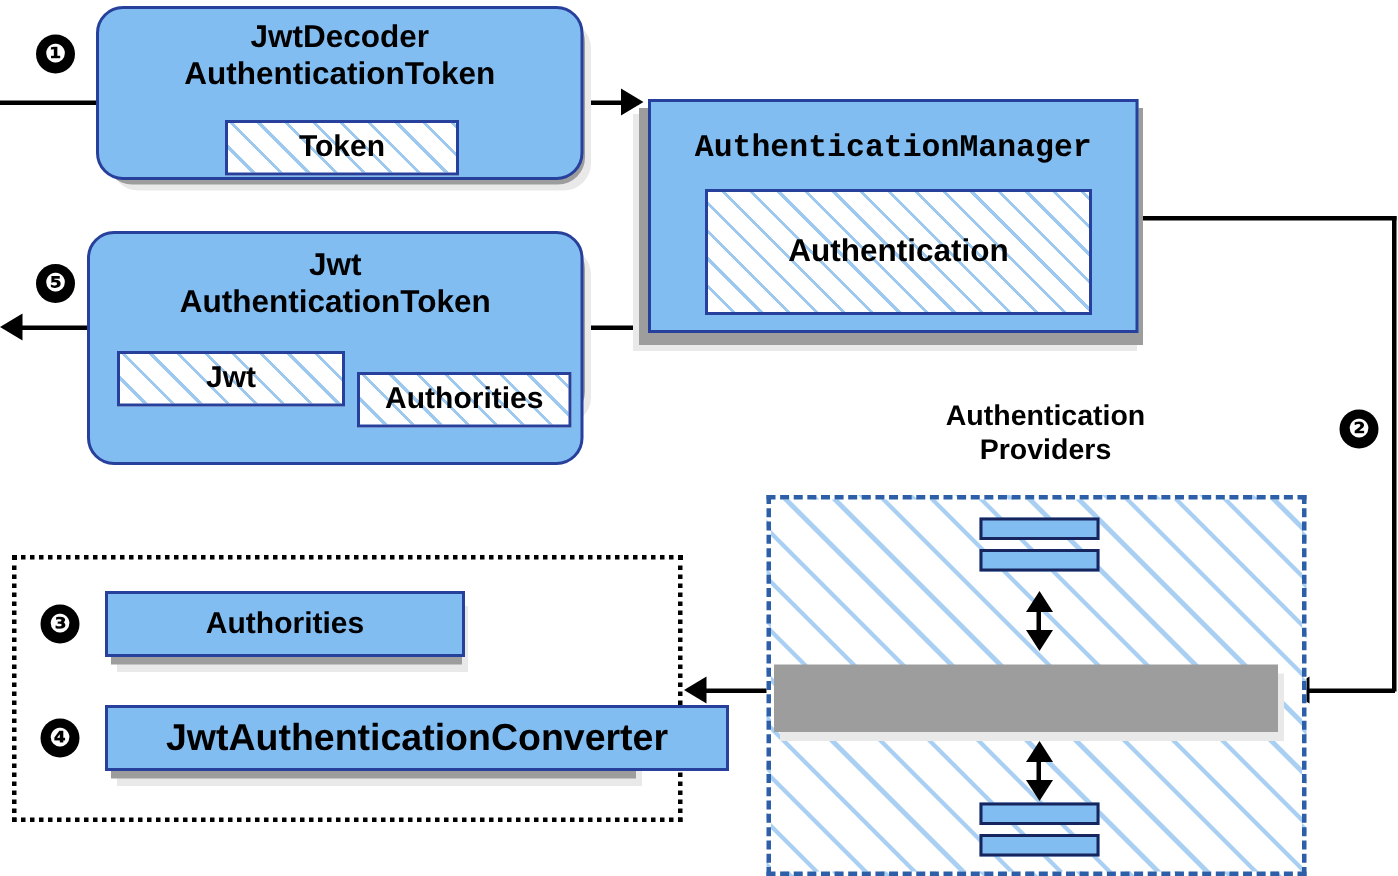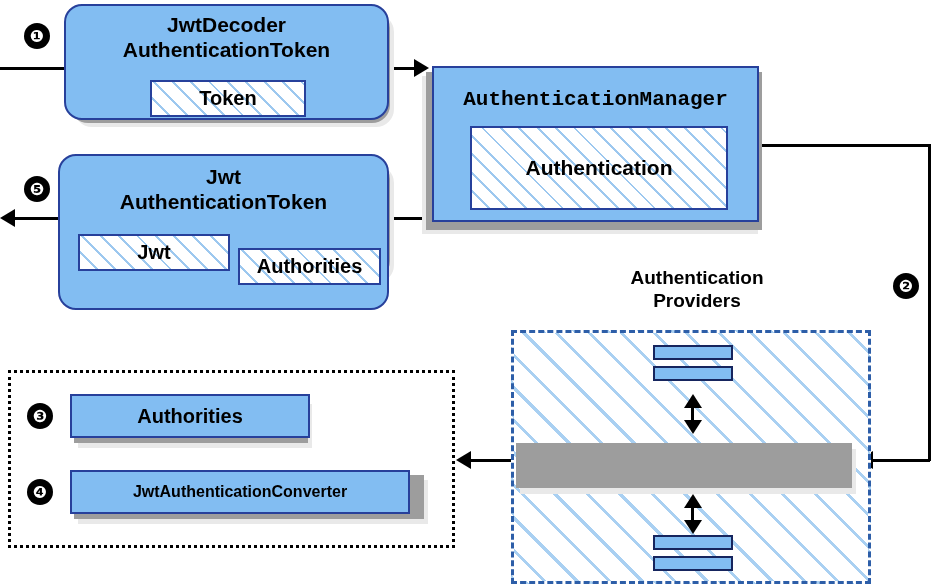--- a/index.html
+++ b/index.html
@@ -161,21 +161,21 @@
   <div class="abs dotted-region" style="left:8px; top:370px; width:447px; height:178px;"></div>
 
   <div class="abs shadow-light" style="left:78px; top:404px; width:234px; height:44px;"></div>
   <div class="abs shadow-dark" style="left:74px; top:399px; width:234px; height:44px;"></div>
   <div class="abs node" style="left:70px; top:394px; width:240px; height:44px; font-size:20px;">
     <span>Authorities</span>
   </div>
 
   <div class="abs shadow-light" style="left:78px; top:480px; width:350px; height:44px;"></div>
   <div class="abs shadow-dark" style="left:74px; top:475px; width:350px; height:44px;"></div>
-  <div class="abs node" style="left:70px; top:470px; width:340px; height:44px; font-size:16px;text-align:center;">
+  <div class="abs node" style="left:70px; top:470px; width:416px; height:44px; font-size:25px;text-align:center;">
     <span>JwtAuthenticationConverter</span>
   </div>
 
   <div class="abs shadow-light" style="left:422px; top:76px; width:336px; height:158px;"></div>
   <div class="abs shadow-dark" style="left:426px; top:72px; width:336px; height:158px;"></div>
   <div class="abs node" style="left:432px; top:66px; width:327px; height:156px; display:block;">
     <div class="label" style="margin-top:20px; font-size:21px;font-family:Liberation Mono, monospace;">AuthenticationManager</div>
     <div class="hatch-box" style="position:absolute; left:36px; top:58px; width:254px; height:80px; font-size:21px;">
       <span>Authentication</span>
     </div>

